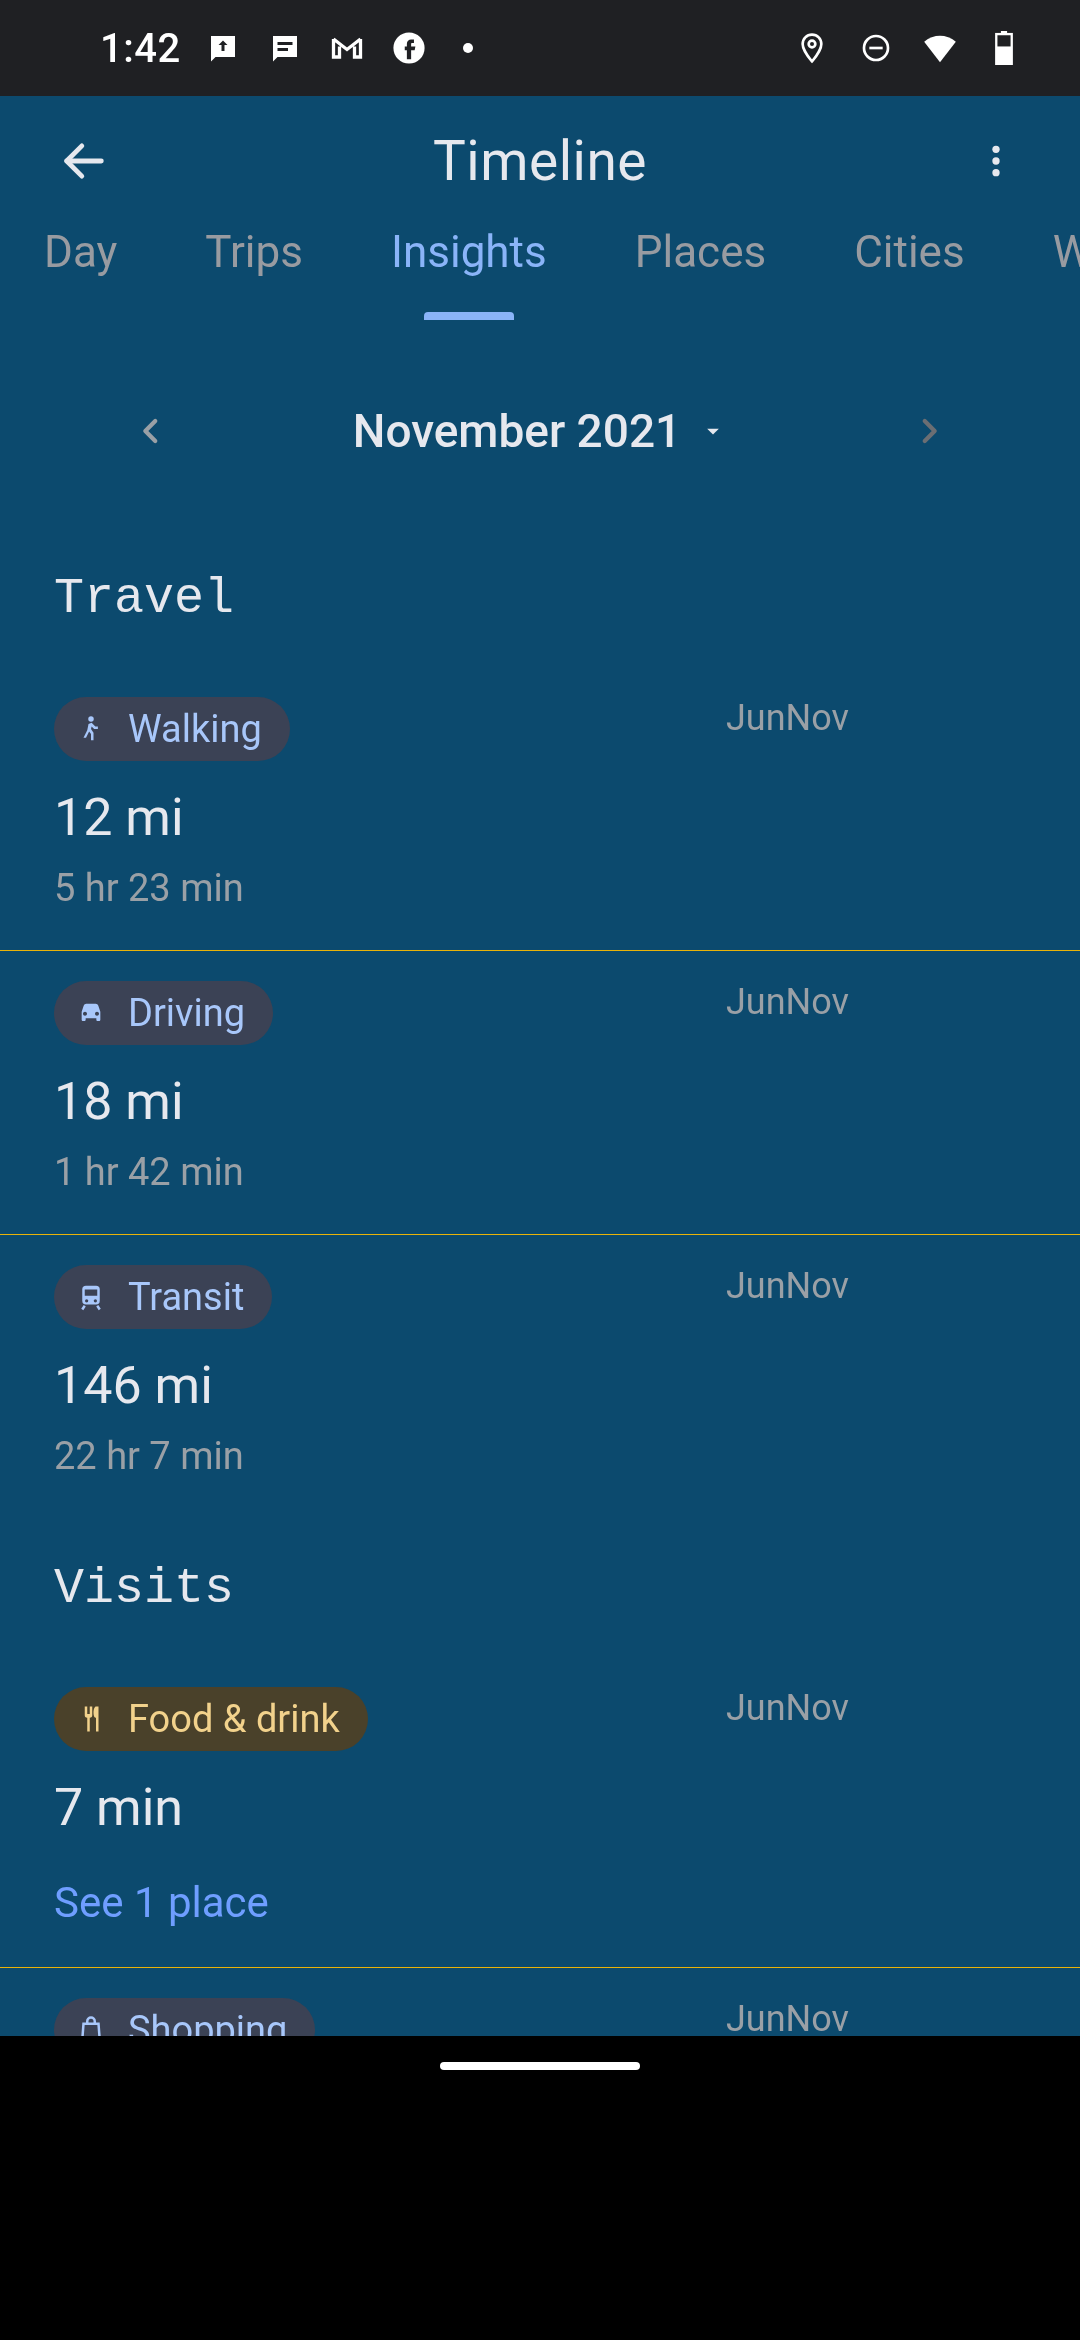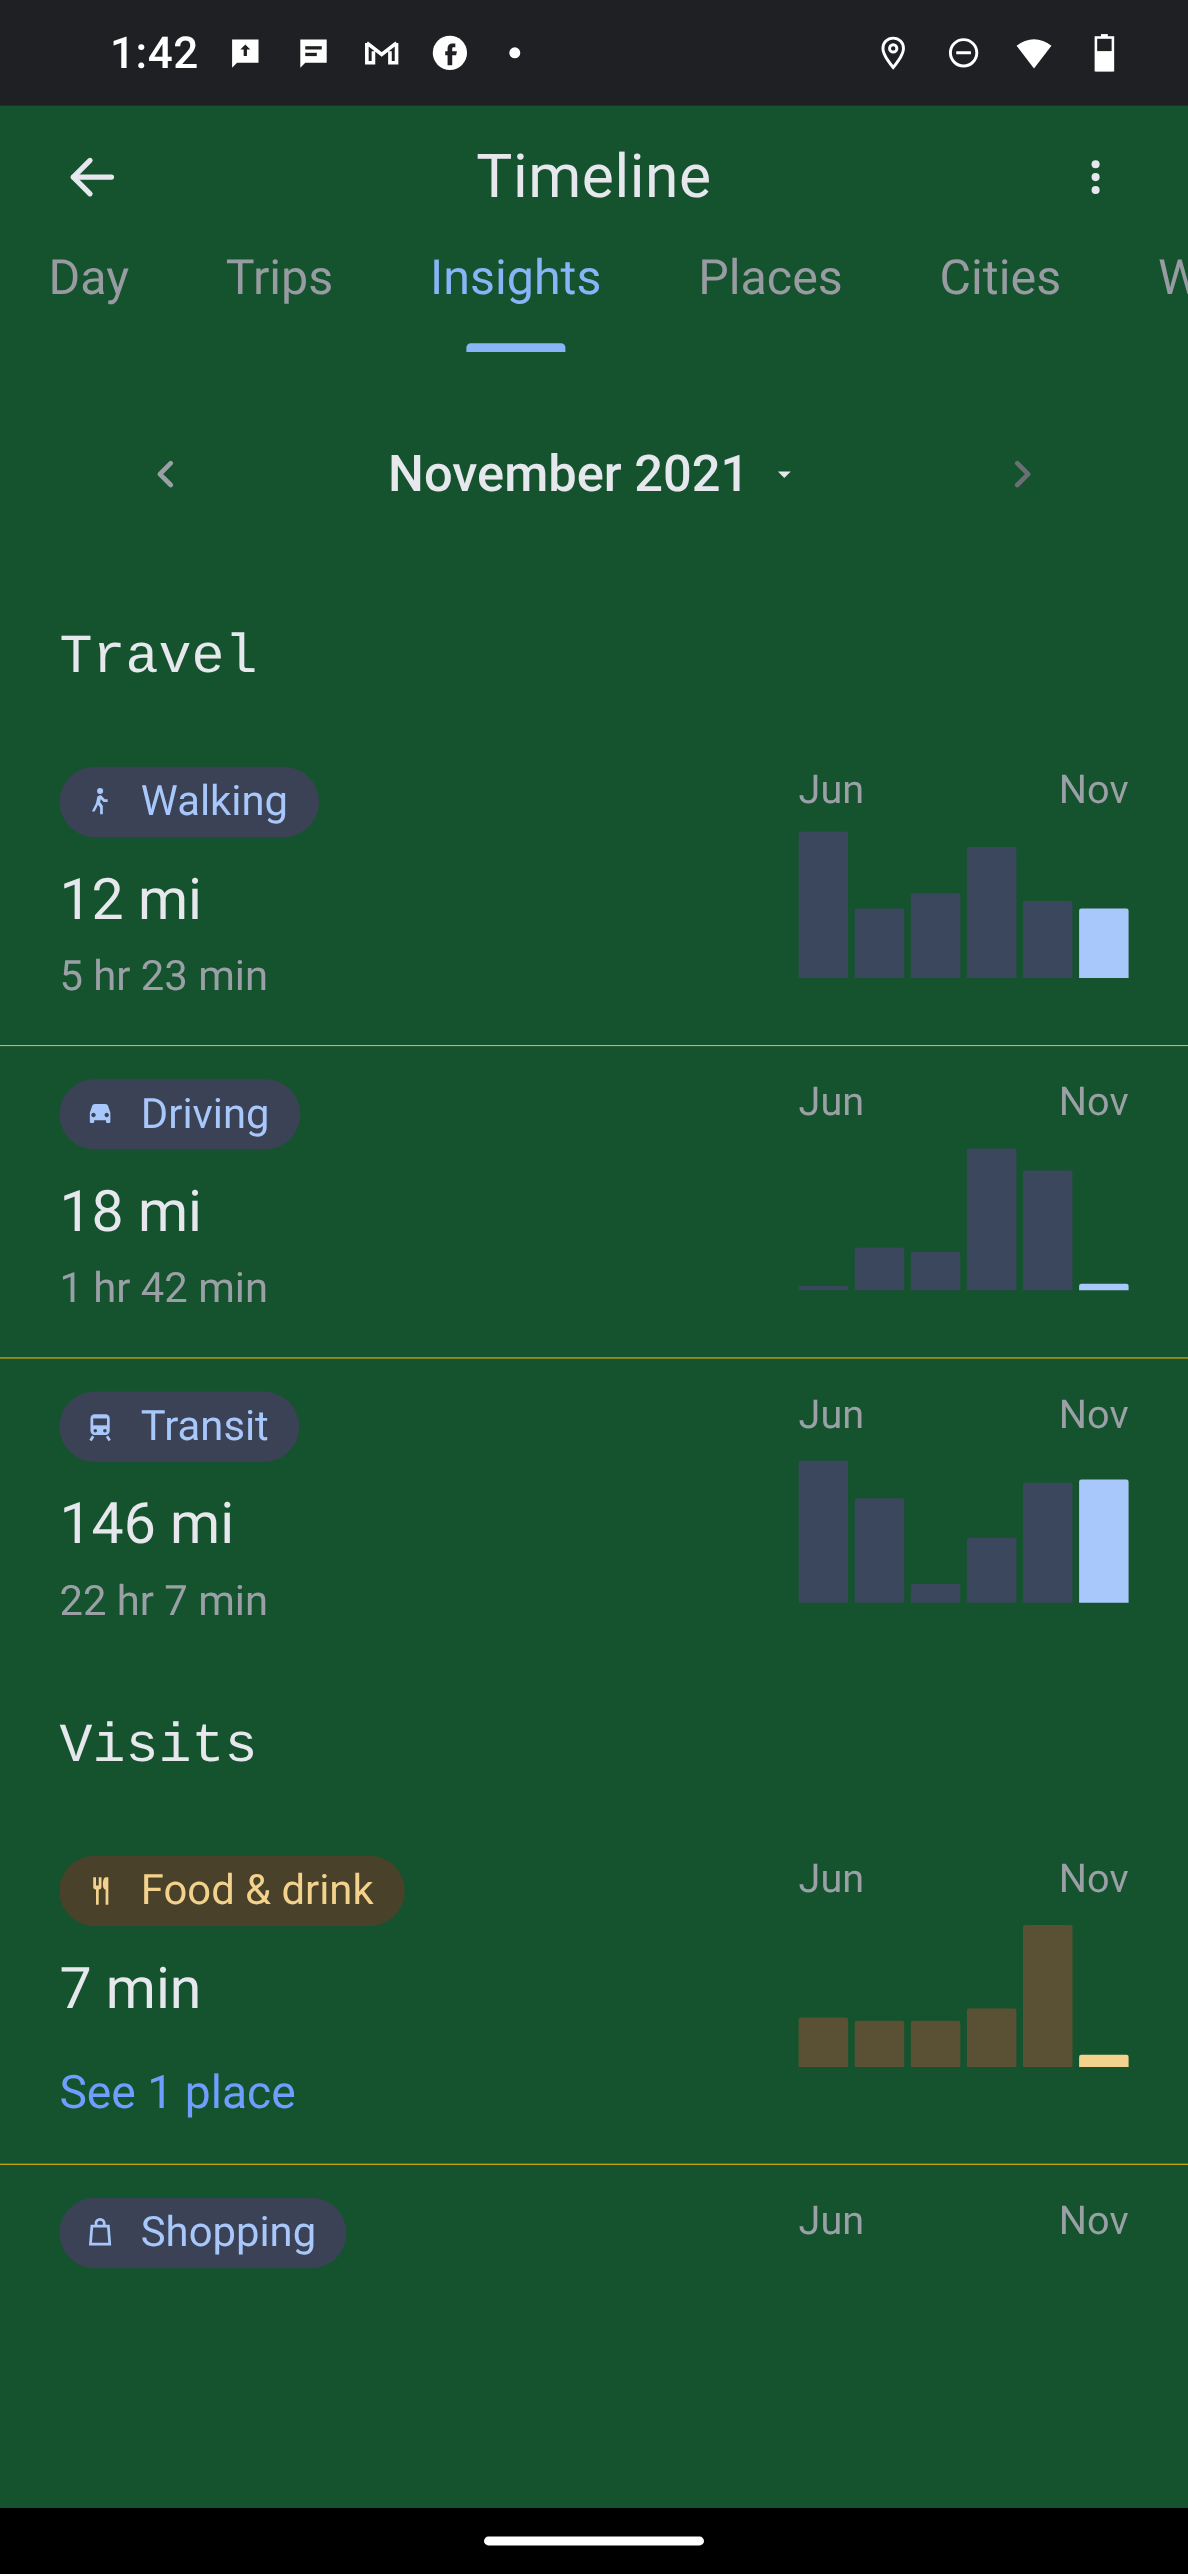--- a/index.html
+++ b/index.html
@@ -1,17 +1,17 @@
 <!DOCTYPE html>
 <html><head>
 <meta charset="utf-8">
 <style>
 * { margin: 0; padding: 0; box-sizing: border-box; font-family: 'Roboto', 'Segoe UI', Arial, sans-serif; }
 html, body { width: 1080px; height: 2340px; background: #000; }
-.screen { width: 1080px; height: 2340px; background: #14532d; color: #e6e8ee; position: relative; overflow: hidden; }
+.screen { width: 1080px; height: 2096px; background: #0c4a6e; color: #e6e8ee; position: relative; overflow: hidden; }
 
 
 .status-bar { height: 96px; display: flex; align-items: center; justify-content: space-between; padding: 0 56px 0 100px; background: #1f2023; }
 .status-left { display: flex; align-items: center; gap: 22px; }
 .status-right { display: flex; align-items: center; gap: 24px; }
 .clock { font-size: 40px; font-weight: 500; letter-spacing: 0.5px; color: #ffffff; }
 .st-ic { width: 40px; height: 40px; display: inline-flex; align-items: center; justify-content: center; }
 .dot { width: 10px; height: 10px; background: #fff; border-radius: 50%; margin-left: 12px; }
 
 
@@ -41,21 +41,21 @@
 .chip { display: inline-flex; align-items: center; gap: 18px; background: #3b4255; border-radius: 34px; padding: 10px 28px 10px 18px; align-self: flex-start; }
 .chip-label { font-size: 38px; color: #a8c7fa; }
 .chip.yellow { background: #4a412a; }
 .chip.yellow .chip-label { color: #f2d28c; }
 .chip-icon { width: 38px; height: 38px; display: flex; align-items: center; justify-content: center; }
 .metric { font-size: 52px; font-weight: 400; color: #e6e8ee; margin-top: 8px; }
 .submetric { font-size: 38px; color: #9aa0a6; }
 .link { font-size: 42px; color: #6f9eff; margin-top: 22px; }
 
 
-.chart-wrap { width: 300px; display: flex; flex-direction: column; gap: 10px; }
+.chart-wrap { width: 300px; display: flex; gap: 10px; }
 .chart-labels { display: flex; justify-content: space-between; font-size: 36px; color: #9aa0a6; }
 .chart { display: flex; align-items: flex-end; gap: 6px; height: 140px; }
 .bar { flex: 1; background: #3b475c; border-radius: 2px 2px 0 0; }
 .bar.hi { background: #a8c7fa; }
 .bar.y { background: #5a5033; }
 .bar.yhi { background: #f2d28c; }
 
 
 .navbar { position: absolute; bottom: 0; left: 0; right: 0; height: 60px; background: #000; display: flex; align-items: center; justify-content: center; }
 .navpill { width: 200px; height: 8px; background: #fff; border-radius: 4px; }

